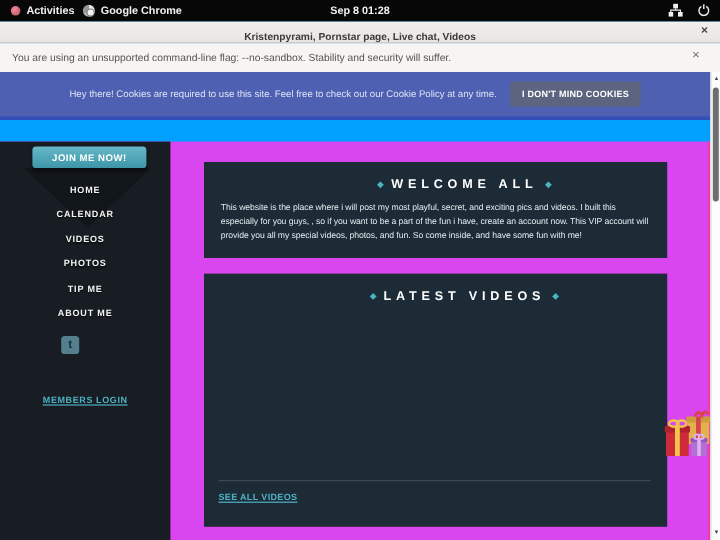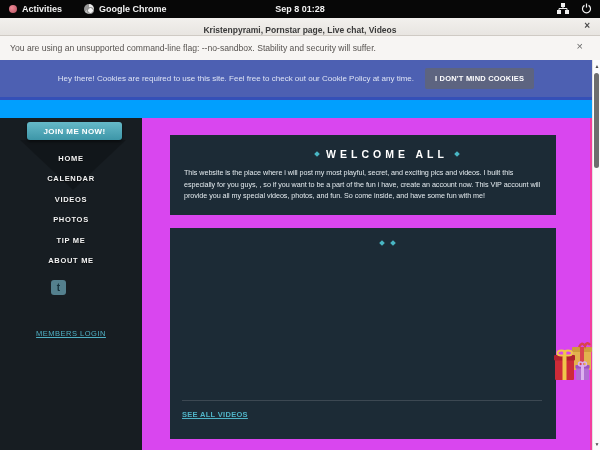--- a/index.html
+++ b/index.html
@@ -3,21 +3,21 @@
 <meta charset="utf-8">
 <style>
   html,body{margin:0;padding:0;background:#000;}
   *{box-sizing:border-box;}
   .screen{position:relative;width:600px;height:450px;overflow:hidden;
           font-family:"Liberation Sans",sans-serif;background:#019ffe;}
 
   
   .topbar{position:absolute;top:0;left:0;width:600px;height:18px;background:#070707;
           color:#f2f2f2;font-size:9px;font-weight:bold;display:flex;align-items:center;}
-  .tb-left{display:flex;align-items:center;gap:22px;padding-left:9px;}
+  .tb-left{display:flex;align-items:center;gap:7px;padding-left:9px;}
   .tb-item{display:flex;align-items:center;gap:5px;cursor:default;}
   .act-dot{width:8px;height:8px;border-radius:50%;
            background:radial-gradient(circle at 35% 35%,#ef8a97,#b65260);}
   .chrome-ico{position:relative;width:10px;height:10px;border-radius:50%;
               background:conic-gradient(#e9e9e9 0 120deg,#b9b9b9 120deg 240deg,#969696 240deg 360deg);}
   .chrome-ico::after{content:"";position:absolute;left:2.5px;top:2.5px;width:5px;height:5px;
               border-radius:50%;background:#f4f4f4;border:1px solid #7d7d7d;}
   .tb-clock{position:absolute;left:50%;transform:translateX(-50%);top:0;height:18px;
             display:flex;align-items:center;}
   .tb-right{position:absolute;right:8px;top:0;height:18px;display:flex;align-items:center;gap:12px;}
@@ -56,21 +56,21 @@
                border-left:53px solid transparent;border-right:53px solid transparent;
                border-top:50px solid rgba(0,0,0,.22);}
   .sb-nav{position:absolute;top:31px;left:0;width:142px;text-align:center;}
   .nav-item{display:block;height:20.4px;line-height:20.4px;color:#f3f3f3;font-size:7.5px;
             font-weight:bold;letter-spacing:.7px;text-decoration:none;cursor:pointer;
             text-shadow:0 1px 1px rgba(0,0,0,.6);}
   .tumblr{position:absolute;top:162px;left:51px;width:15px;height:15px;border-radius:3px;
           background:#54808e;color:#16313c;font-size:10px;font-weight:bold;
           display:flex;align-items:center;justify-content:center;cursor:pointer;}
   .members{position:absolute;top:211px;left:0;width:142px;text-align:center;color:#4fb0c4;
-           font-size:7.5px;font-weight:normal;letter-spacing:.5px;text-decoration:underline;cursor:pointer;}
+           font-size:7.5px;font-weight:bold;letter-spacing:.5px;text-decoration:underline;cursor:pointer;}
 
   
   .panel{position:absolute;left:170px;width:386px;background:#1c2b36;}
   .panel-welcome{top:17px;height:80px;}
   .panel-latest{top:110px;height:211px;}
   .panel-bottom{top:340px;height:10px;}
   .panel-title{display:flex;align-items:center;justify-content:center;gap:7px;
                padding-top:13px;color:#fff;font-size:10.5px;font-weight:bold;letter-spacing:4px;padding-left:48px;}
   .diamond{width:4px;height:4px;background:#49b6c4;transform:rotate(45deg);flex:0 0 auto;}
   .welcome-body{margin:7px 14px 0;font-size:7.2px;line-height:11.6px;color:#e3eaee;letter-spacing:-.05px;}
@@ -163,20 +163,21 @@
         <span class="diamond"></span>
         <span>WELCOME ALL</span>
         <span class="diamond"></span>
       </div>
       <p class="welcome-body">This website is the place where i will post my most playful, secret, and exciting pics and videos. I built this especially for you guys, , so if you want to be a part of the fun i have, create an account now. This VIP account will provide you all my special videos, photos, and fun. So come inside, and have some fun with me!</p>
     </section>
 
     <section class="panel panel-latest">
       <div class="panel-title">
         <span class="diamond"></span>
+        <span>LATEST VIDEOS</span>
         <span class="diamond"></span>
       </div>
       <div class="lv-divider"></div>
       <a class="see-all">SEE ALL VIDEOS</a>
     </section>
 
     <section class="panel panel-bottom"></section>
 
     <svg class="gifts" width="40" height="44" viewBox="0 0 40 44">
 

